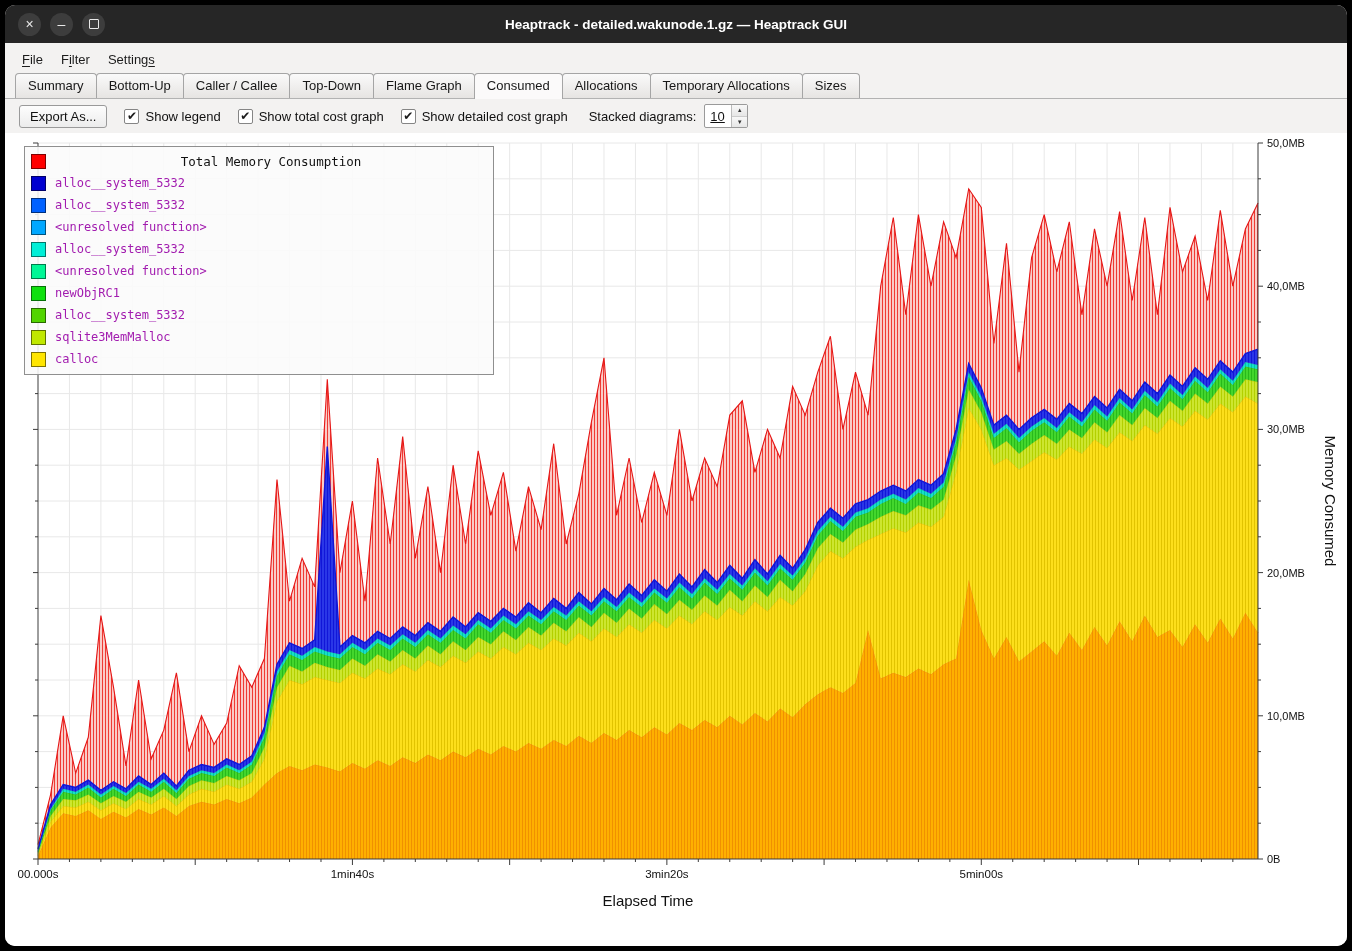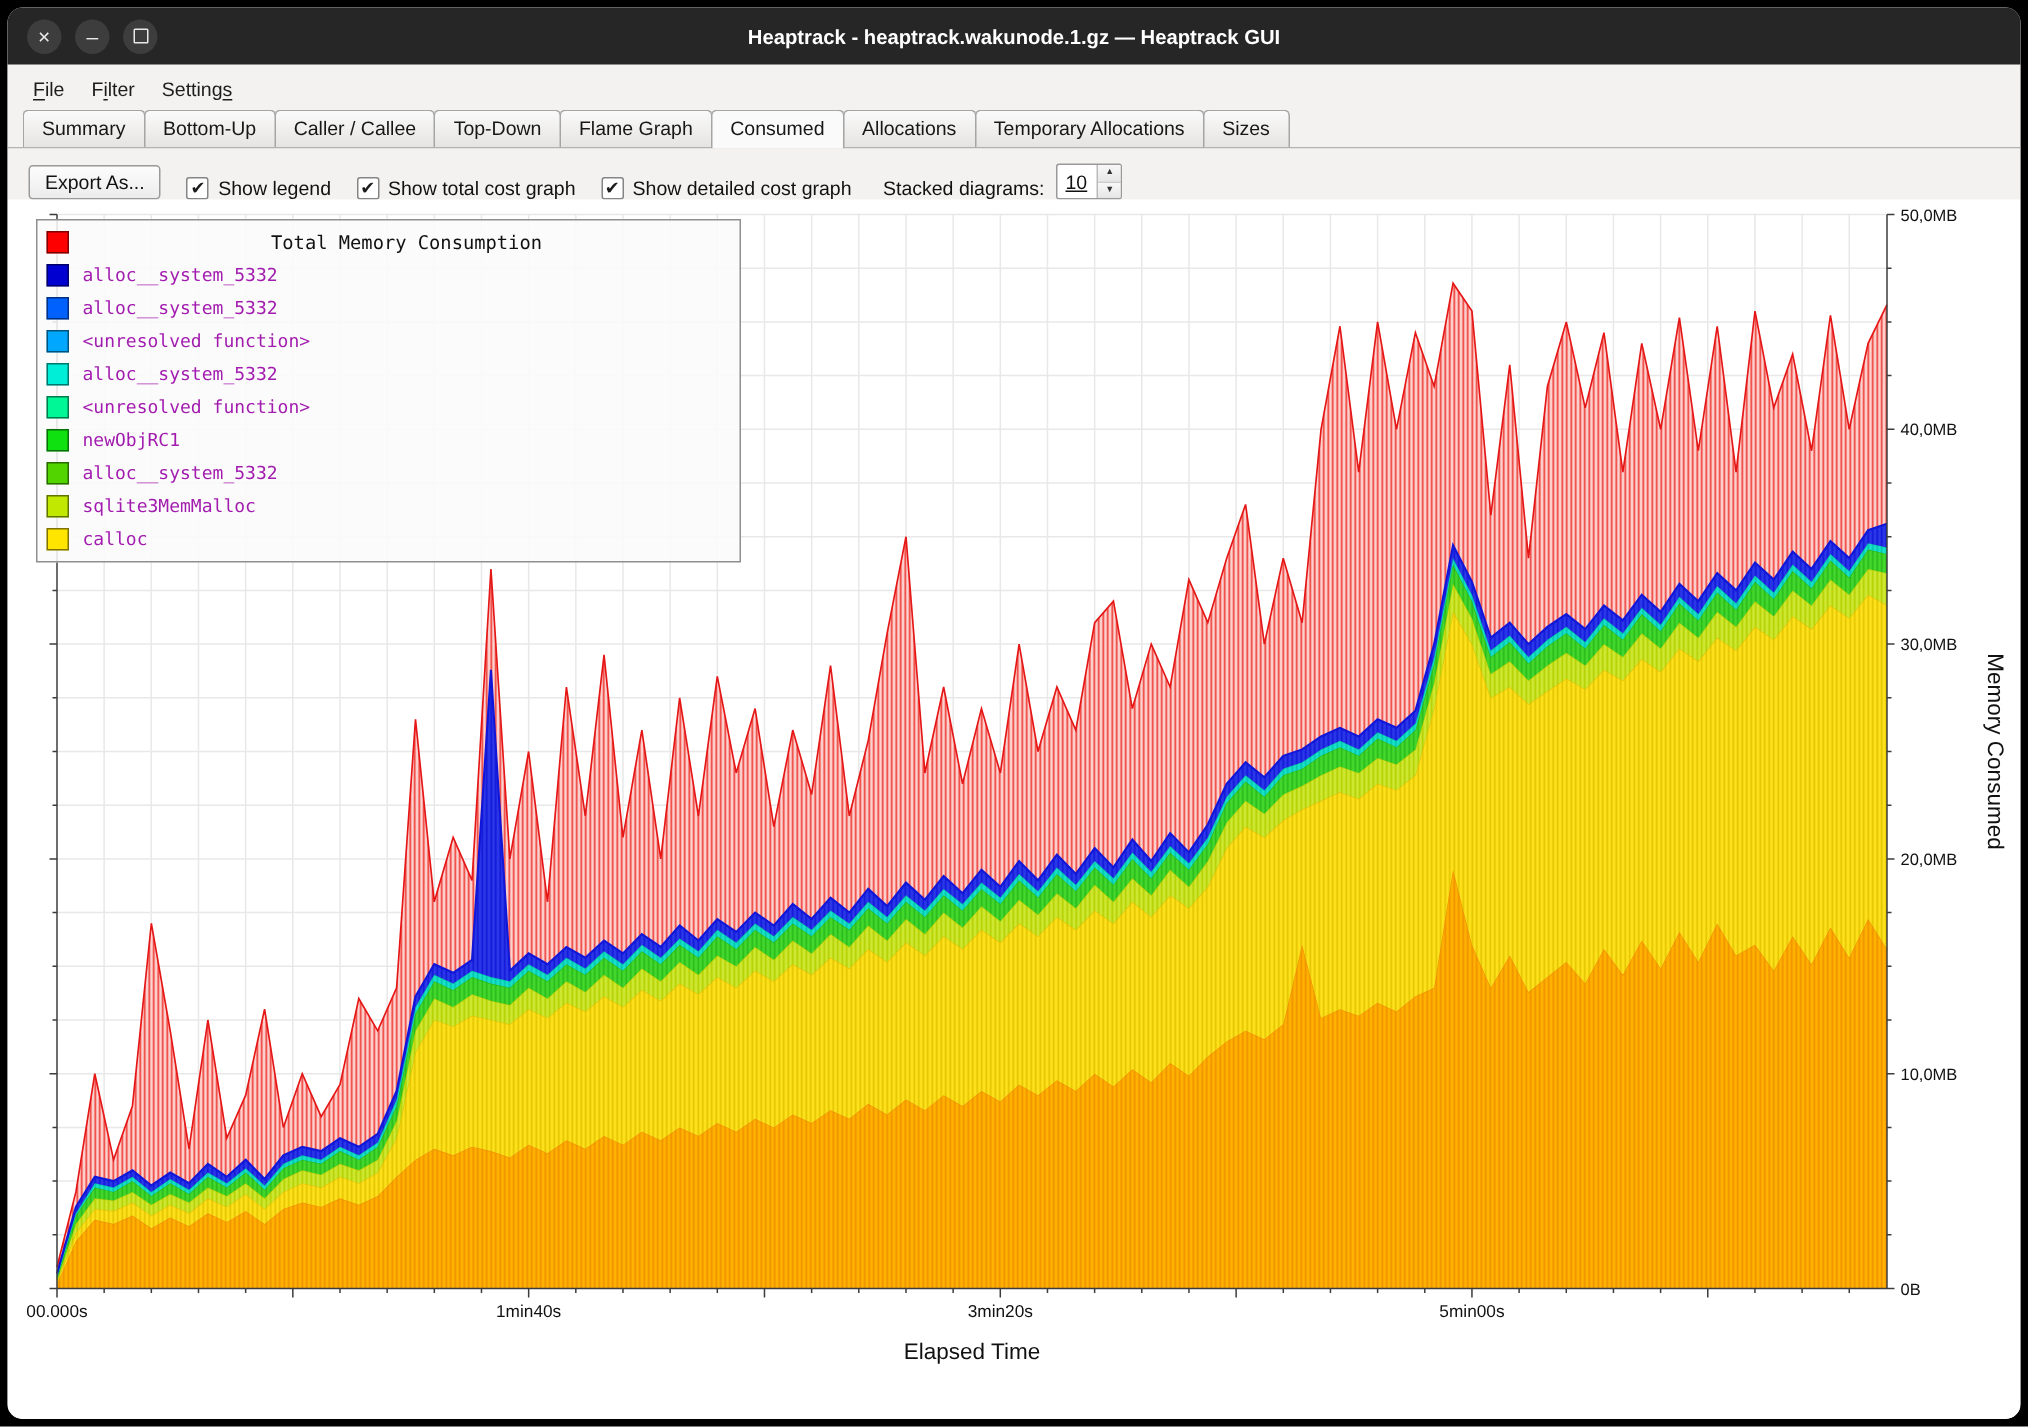--- a/index.html
+++ b/index.html
@@ -20,21 +20,21 @@
   .menu-item u{text-decoration:underline;text-underline-offset:2px;}
   
   .tabbar{flex:0 0 30px;background:#f3f2f1;display:flex;align-items:flex-end;
           padding:4px 10px 0;border-bottom:1px solid #b2b2b2;box-sizing:border-box;}
   .tab{padding:4px 12px 5px;font-size:13px;color:#171717;border:1px solid #a5a5a5;border-bottom:none;
        background:linear-gradient(#fafafa,#e6e4e2);border-radius:4px 4px 0 0;margin-left:-1px;
        white-space:nowrap;cursor:pointer;position:relative;}
   .tab:first-child{margin-left:0;}
   .tab.active{background:#fbfafa;padding-bottom:6px;margin-bottom:-1px;z-index:2;text-align:right;}
   
-  .toolbar{flex:0 0 34px;background:#f3f2f1;display:flex;align-items:flex-end;gap:17px;padding:0 14px;}
+  .toolbar{flex:0 0 34px;background:#f3f2f1;display:flex;align-items:center;gap:17px;padding:0 14px;}
   .btn{font-size:13px;padding:3px 10px;border:1px solid #9a9a9a;border-radius:3px;color:#111;
        background:linear-gradient(#fdfdfd,#ececec);font-family:inherit;cursor:pointer;}
   .check{display:flex;align-items:center;font-size:13px;color:#111;cursor:pointer;}
   .cb{width:15px;height:15px;border:1px solid #858585;background:#fff;border-radius:2px;
       display:inline-flex;align-items:center;justify-content:center;margin-right:6px;box-sizing:border-box;}
   .cb.on::after{content:"\2714";font-size:12px;color:#1b1b1b;line-height:1;margin-top:-1px;}
   .spin-label{font-size:13px;color:#111;margin-left:4px;}
   .spinbox{display:flex;align-items:stretch;border:1px solid #9a9a9a;background:#fff;border-radius:2px;
            height:22px;margin-left:-9px;}
   .spin-value{width:21px;display:flex;align-items:center;padding-left:5px;font-size:13px;color:#111;text-decoration:underline;}
@@ -62,21 +62,21 @@
       <span class="wbtn">
           <span>×</span>
         </span>
       <span class="wbtn">
           <span>–</span>
         </span>
       <span class="wbtn">
           <span class="glyph-max"></span>
         </span>
     </div>
-    <div class="title-text">Heaptrack - heaptrack.wakunode.1.gz — Heaptrack GUI</div>
+    <div class="title-text">Heaptrack - detailed.wakunode.1.gz — Heaptrack GUI</div>
   </div>
 
   <div class="menubar">
     <span class="menu-item"><span></span><u>F</u><span>ile</span></span>
     <span class="menu-item"><span>F</span><u>i</u><span>lter</span></span>
     <span class="menu-item"><span>Setting</span><u>s</u><span></span></span>
   </div>
 
   <div class="tabbar" id="tabbar">
     <span class="tab">Summary</span>

